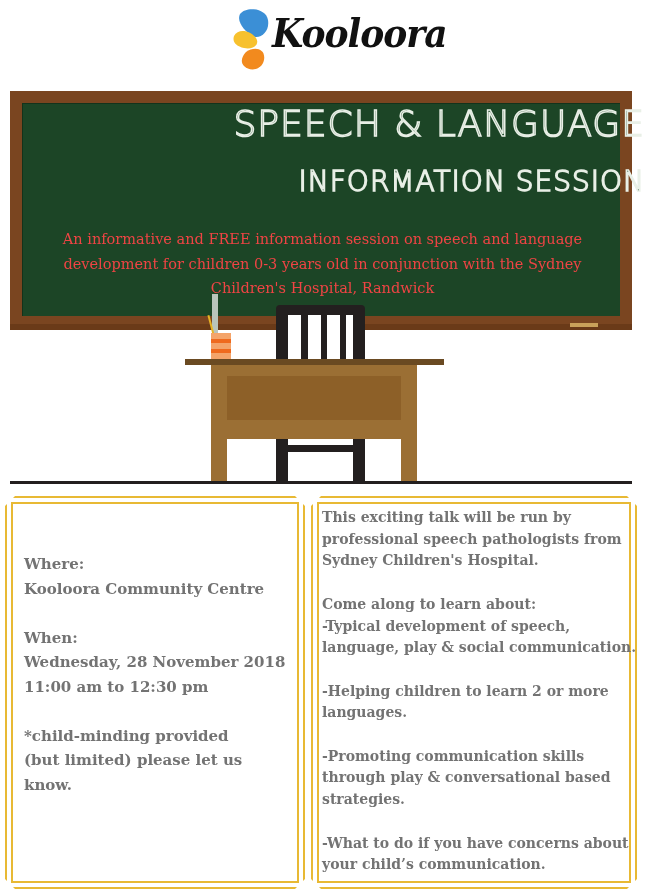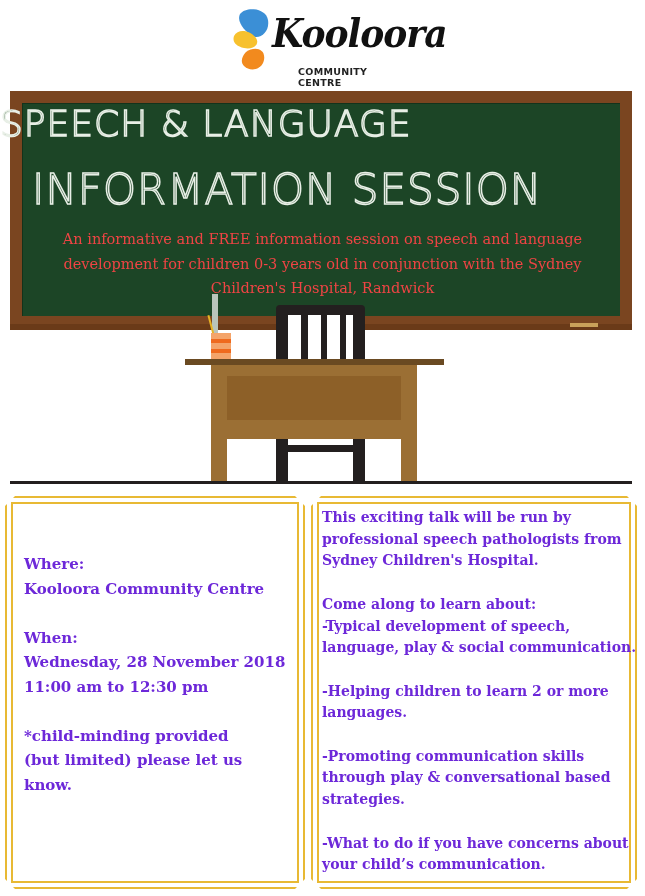--- a/index.html
+++ b/index.html
@@ -10,23 +10,23 @@
   .logo-mark { position:absolute; left:0; top:0; width:40px; height:66px; }
   .logo-word { position:absolute; left:40px; top:6px; font-family:"DejaVu Serif", serif; font-style:italic; font-weight:bold; font-size:36px; color:#111; letter-spacing:-1px; transform:scaleY(1.1); }
   .logo-sub { position:absolute; left:66px; top:60px; font-family:"DejaVu Sans", sans-serif; font-weight:bold; font-size:9.5px; color:#222; letter-spacing:0.3px; }
 
   
   .board { position:absolute; left:10px; top:91px; width:622px; height:239px; background:#7a4520; box-sizing:border-box; }
   .board-inner { position:absolute; left:12px; top:12px; right:12px; bottom:14px; background:#1c4526; box-shadow: inset 1px 1px 0 #13331b; }
   .chalk-ledge { position:absolute; left:0; right:0; bottom:0; height:6px; background:#6a3a18; }
   .chalk { position:absolute; right:34px; bottom:3px; width:28px; height:4px; background:#c9a15a; }
 
-  .title { position:absolute; left:0; right:0; text-align:left; font-family:"DejaVu Sans", sans-serif; font-weight:300; color:#1c4526; -webkit-text-stroke:1.5px #e8efe6; letter-spacing:1px; }
+  .title { position:absolute; left:0; right:0; text-align:right; font-family:"DejaVu Sans", sans-serif; font-weight:300; color:#1c4526; -webkit-text-stroke:1.5px #e8efe6; letter-spacing:1px; }
   .title-1 { top:103px; font-size:36px; }
-  .title-2 { top:165px; font-size:42px;padding-left:32px; }
+  .title-2 { top:165px; font-size:28px;padding-left:32px; }
 
   .intro { position:absolute; left:40px; right:40px; top:227px; text-align:center; color:#ef4444; font-family:"DejaVu Serif", serif; font-size:14.5px; line-height:24.5px; }
 
   
   .chair-back { position:absolute; left:276px; top:305px; width:89px; height:56px; background:#231f1f; border-radius:4px 4px 0 0; }
   .chair-slot { position:absolute; top:10px; width:13px; height:46px; background:#fff; }
   .chair-leg { position:absolute; background:#231f1f; }
   .desk-top { position:absolute; left:185px; top:359px; width:259px; height:6px; background:#6a4a22; }
   .desk-body { position:absolute; left:211px; top:365px; width:206px; height:74px; background:#9b6f34; }
   .desk-panel { position:absolute; left:227px; top:376px; width:174px; height:44px; background:#8d6028; }
@@ -37,35 +37,34 @@
   .ruler { position:absolute; left:212px; top:294px; width:6px; height:40px; background:#b9c4bb; }
   .pencil { position:absolute; left:210px; top:315px; width:2px; height:20px; background:#e8b424; transform:rotate(-15deg); }
 
   
   .panel { position:absolute; box-sizing:border-box; }
   .frame-outer { position:absolute; inset:0; border:2px solid #e8b934; clip-path:polygon(10px 0, calc(100% - 10px) 0, 100% 10px, 100% calc(100% - 10px), calc(100% - 10px) 100%, 10px 100%, 0 calc(100% - 10px), 0 10px); }
   .frame-inner { position:absolute; inset:6px; border:2px solid #e8b934; }
   .panel-left { left:5px; top:496px; width:300px; height:393px; }
   .panel-right { left:311px; top:496px; width:326px; height:393px; }
 
-  .ptext { position:absolute; font-family:"DejaVu Serif", serif; font-weight:bold; color:#6d28d9; white-space:pre-line; }
+  .ptext { position:absolute; font-family:"DejaVu Serif", serif; font-weight:bold; color:#737373; white-space:pre-line; }
   .left-text { left:24px; top:552px; font-size:15px; line-height:24.5px; }
   .right-text { left:322px; top:507px; font-size:14px; line-height:21.7px; }
 </style>
 </head>
 <body>
 
 <div class="logo">
   <svg class="logo-mark" viewBox="0 0 40 66">
     <path d="M8 8 C14 0 34 2 36 14 C38 26 28 34 20 30 C14 26 4 16 8 8Z" fill="#3b8fd6"></path>
     <path d="M2 30 C6 22 18 24 24 32 C28 38 22 44 12 42 C4 40 0 36 2 30Z" fill="#f7c12e"></path>
     <path d="M14 46 C22 40 34 42 32 54 C30 64 18 66 12 60 C8 56 10 50 14 46Z" fill="#f28a1e"></path>
   </svg>
   <span class="logo-word">Kooloora</span>
-  <span class="logo-sub">COMMUNITY CENTRE</span>
 </div>
 
 <div class="board">
   <div class="board-inner"></div>
   <div class="chalk-ledge"></div>
   <div class="chalk"></div>
 </div>
 <div class="title title-1">SPEECH &amp; LANGUAGE</div>
 <div class="title title-2">INFORMATION SESSION</div>
 <div class="intro">An informative and FREE information session on speech and language development for children 0-3 years old in conjunction with the Sydney Children's Hospital, Randwick</div>

